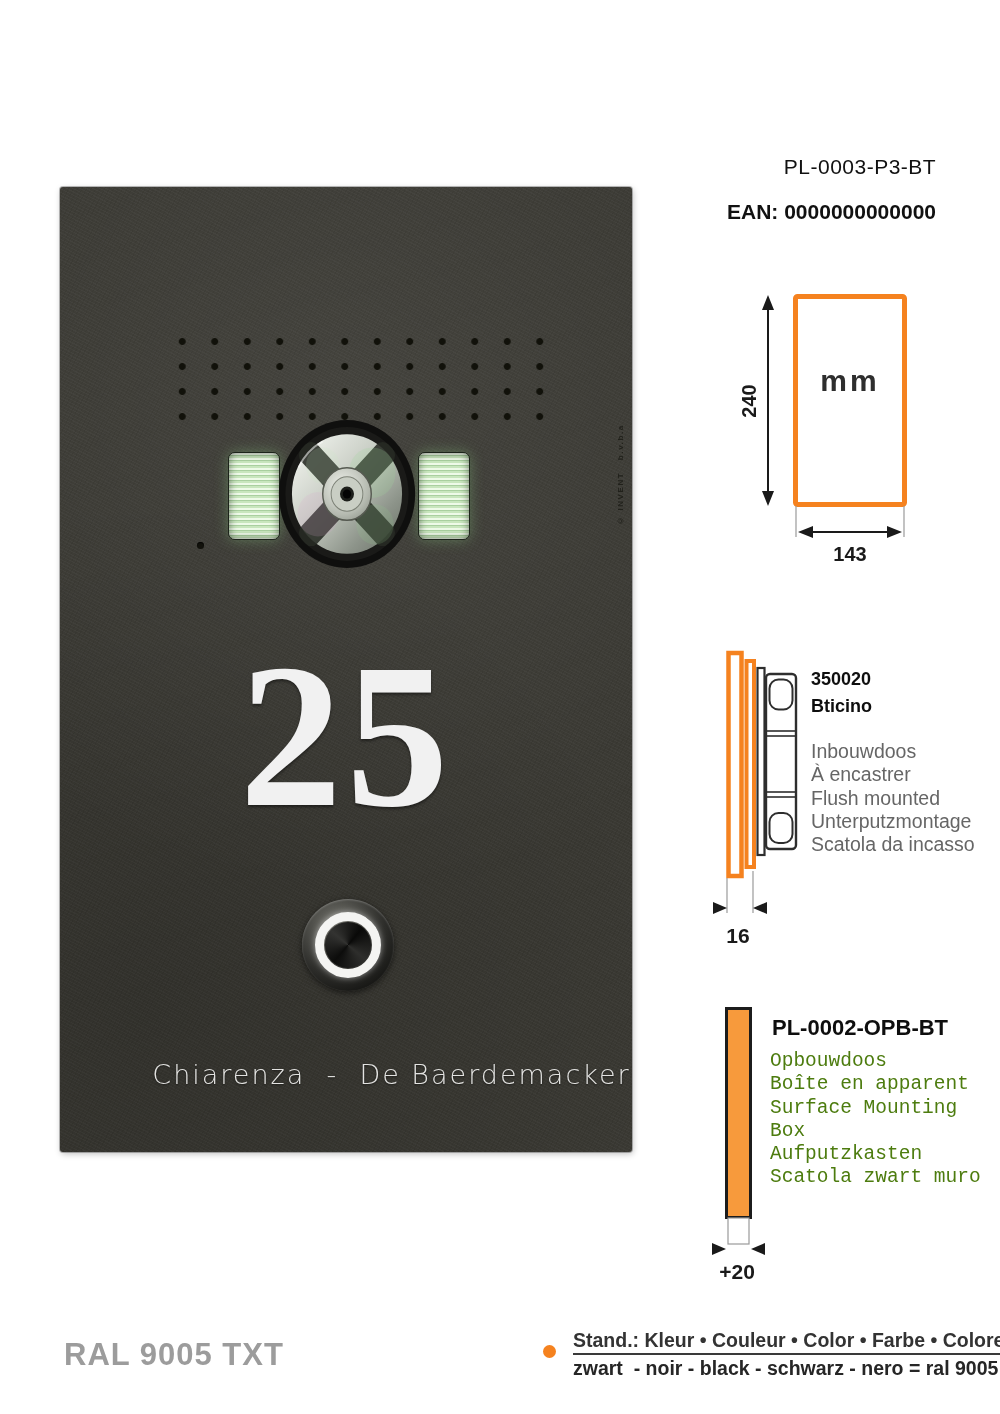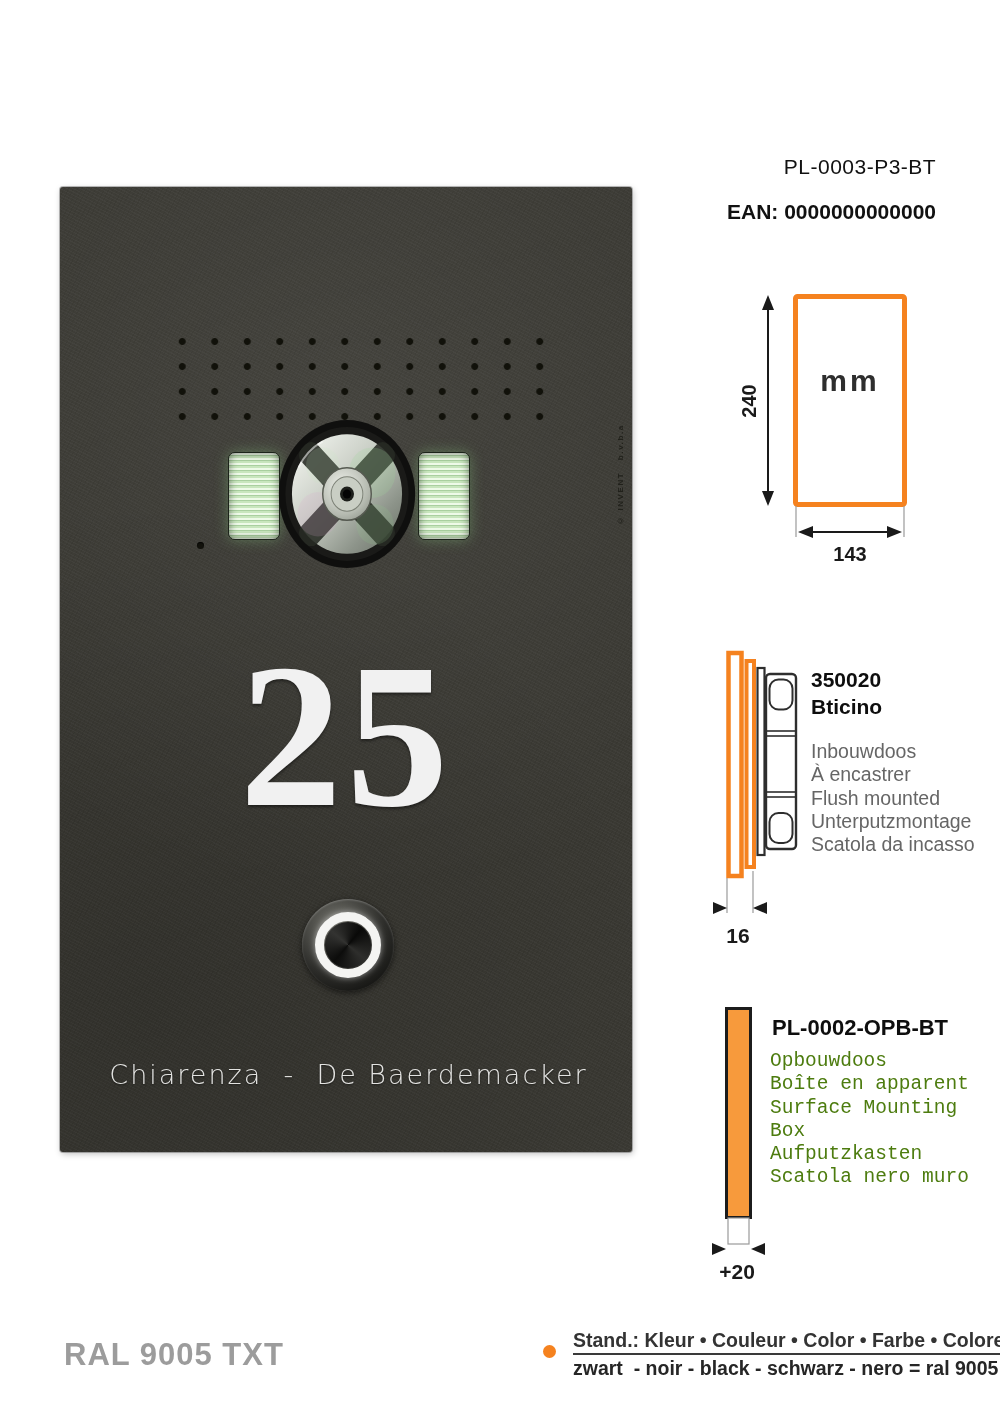--- a/index.html
+++ b/index.html
@@ -34,34 +34,34 @@
   .doorbell .led-ring{position:absolute;left:13px;top:13px;width:48px;height:48px;border-radius:50%;
     border:9px solid #f4f4f2;box-shadow:0 0 6px rgba(255,255,255,.5);}
   .doorbell .core{position:absolute;left:23px;top:23px;width:46px;height:46px;border-radius:50%;
     background:conic-gradient(from 40deg, #090908, #2e2e2c 25%, #0c0c0b 50%, #333331 75%, #090908);}
 
   .house-number{position:absolute;left:0;top:446px;width:572px;text-align:center;
     font-family:Liberation Serif, serif;font-weight:bold;font-size:205px;line-height:1;
     color:#f1f1f1;letter-spacing:4px;text-shadow:0 2px 3px rgba(0,0,0,.45);}
   .nameplate{position:absolute;left:0;top:872px;width:577px;text-align:center;white-space:pre;
     font-family:"DejaVu Sans",sans-serif;font-weight:300;font-size:27px;color:#e3e3e1;
-    letter-spacing:2px;text-shadow:0 1px 2px rgba(0,0,0,.5);}
+    letter-spacing:2px;text-shadow:0 1px 2px rgba(0,0,0,.5);padding-left:43px;}
   .brand-vert{position:absolute;left:556px;top:248px;height:90px;
     writing-mode:vertical-rl;transform:rotate(180deg);
     font-size:8px;font-weight:bold;letter-spacing:1.6px;color:#21211b;white-space:pre;}
 
   
   .prod-title{position:absolute;left:760px;top:155px;width:200px;text-align:center;
     font-size:21px;font-weight:normal;letter-spacing:.5px;color:#111;}
   .prod-ean{position:absolute;left:727px;top:200px;font-size:21px;font-weight:bold;color:#111;}
 
   .svg-abs{position:absolute;}
   svg text{font-family:"Liberation Sans",sans-serif;}
 
-  .flush-code{position:absolute;left:811px;top:666px;font-size:21px;font-weight:bold;line-height:27px;color:#0e0e0e;}
+  .flush-code{position:absolute;left:811px;top:666px;font-size:18px;font-weight:bold;line-height:27px;color:#0e0e0e;}
   .flush-list{position:absolute;left:811px;top:740px;font-size:19.5px;line-height:23.3px;color:#666;}
   .surface-title{position:absolute;left:772px;top:1015px;font-size:22px;font-weight:bold;color:#0e0e0e;}
   .surface-list{position:absolute;left:770px;top:1050px;font-size:19.5px;line-height:23.3px;color:#4d7c0f;font-family:Liberation Mono, monospace;}
   .surface-ean{position:absolute;left:770px;top:1185px;font-size:23px;font-weight:bold;letter-spacing:.5px;color:#0e0e0e;}
 
   
   .footer-ral{position:absolute;left:64px;top:1337px;font-size:31px;font-weight:bold;
     letter-spacing:1px;color:#9c9c9c;}
   .footer-bullet{position:absolute;left:543px;top:1345px;width:13px;height:13px;border-radius:50%;background:#F5821F;}
   .footer-lines{position:absolute;left:573px;top:1329px;font-size:19.5px;font-weight:bold;color:#262626;}
@@ -179,21 +179,21 @@
     <polygon points="46,249 60,243 60,255" fill="#1a1a1a"></polygon>
     <text x="32" y="279" text-anchor="middle" font-size="21" font-weight="bold" fill="#1a1a1a">+20</text>
   </svg>
 
   <div class="surface-title">PL-0002-OPB-BT</div>
   <div class="surface-list">
     <div>Opbouwdoos</div>
     <div>Boîte en apparent</div>
     <div>Surface Mounting Box</div>
     <div>Aufputzkasten</div>
-    <div>Scatola nero muro</div>
+    <div>Scatola zwart muro</div>
   </div>
 
   <div class="footer-ral">RAL 9005 TXT</div>
   <div class="footer-bullet"></div>
   <div class="footer-lines">
     <span class="f-line1">Stand.: Kleur • Couleur • Color • Farbe • Colore</span><br>
     <span class="f-line2">zwart  - noir - black - schwarz - nero = ral 9005 txt</span>
   </div>
 
 </div>

